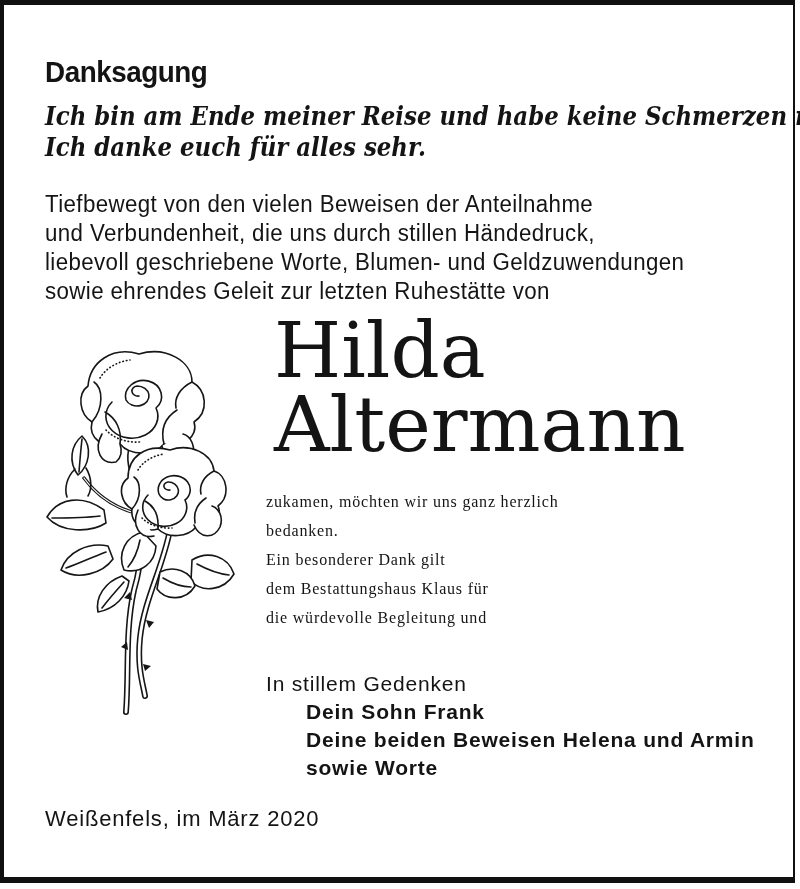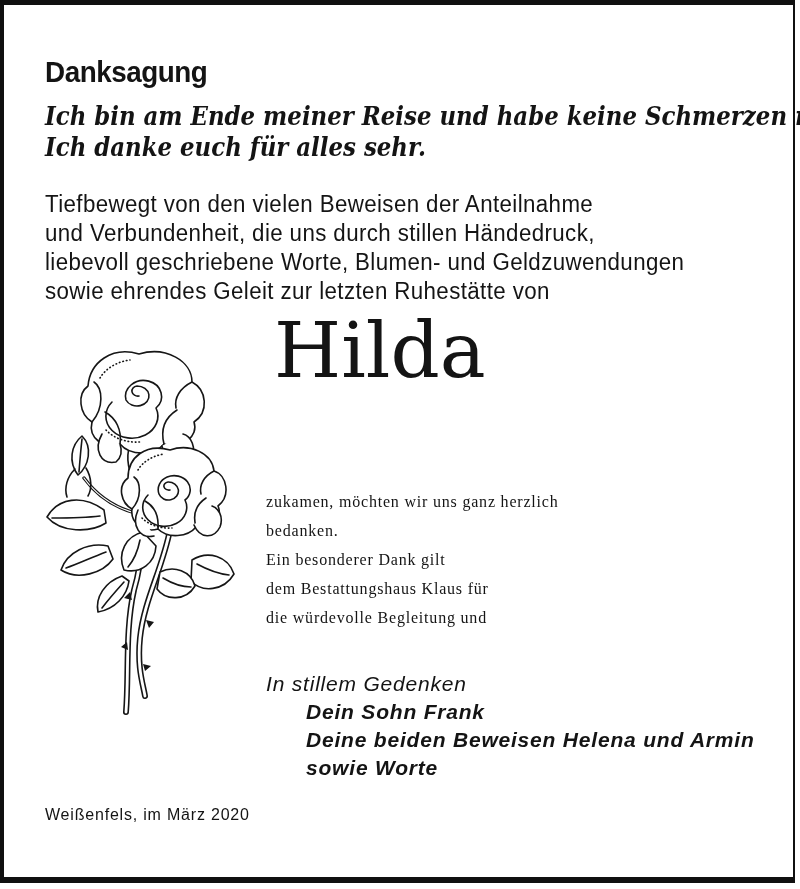--- a/index.html
+++ b/index.html
@@ -16,23 +16,23 @@
             transform:scaleX(0.88);transform-origin:0 0;white-space:nowrap;}
   .intro{left:45px;top:190px;font-size:23px;line-height:29px;
          letter-spacing:0.4px;transform:scaleX(0.97);transform-origin:0 0;
          white-space:nowrap;}
   .deceased{left:266px;top:314px;font-family:"DejaVu Serif","Liberation Serif",serif;
             font-size:77px;line-height:74px;letter-spacing:0;white-space:nowrap;margin-left:8px;}
   .rose{left:42px;top:338px;}
   .thanks{left:266px;top:487px;font-size:16px;line-height:29px;
           letter-spacing:0.8px;white-space:nowrap;font-family:Liberation Serif, serif;}
   .closing{left:266px;top:670px;font-size:21px;line-height:28px;
-           letter-spacing:0.8px;white-space:nowrap;font-style:italic;}
+           letter-spacing:0.8px;white-space:nowrap;}
   .closing .b{font-weight:bold;margin-left:40px;}
-  .placedate{left:45px;top:806px;font-size:16px;letter-spacing:0.8px;}
+  .placedate{left:45px;top:806px;font-size:22px;letter-spacing:0.8px;}
 </style>
 </head>
 <body>
 
 <div class="frame"></div>
 
 <div class="abs heading">Danksagung</div>
 
 <div class="abs epigraph">
   <div>Ich bin am Ende meiner Reise und habe keine Schmerzen mehr.</div>
@@ -41,20 +41,21 @@
 
 <div class="abs intro">
   <div>Tiefbewegt von den vielen Beweisen der Anteilnahme</div>
   <div>und Verbundenheit, die uns durch stillen Händedruck,</div>
   <div>liebevoll geschriebene Worte, Blumen- und Geldzuwendungen</div>
   <div>sowie ehrendes Geleit zur letzten Ruhestätte von</div>
 </div>
 
 <div class="abs deceased">
   <div>Hilda</div>
+  <div>Altermann</div>
 </div>
 
 <svg class="abs rose" width="212" height="380" viewBox="0 0 212 380" aria-hidden="true">
   <g stroke="#161616" fill="none" stroke-width="1.6" stroke-linecap="round" stroke-linejoin="round">
 
     <path d="M42,140 C58,162 80,172 97,176" stroke-width="3.4"></path>
     <path d="M42,140 C58,162 80,172 97,176" stroke="#fff" stroke-width="1.2"></path>
 
     <path d="M100,104 C97,152 107,202 92,252 C83,292 87,336 84,374" stroke-width="6"></path>
     <path d="M100,104 C97,152 107,202 92,252 C83,292 87,336 84,374" stroke="#fff" stroke-width="2.8"></path>

